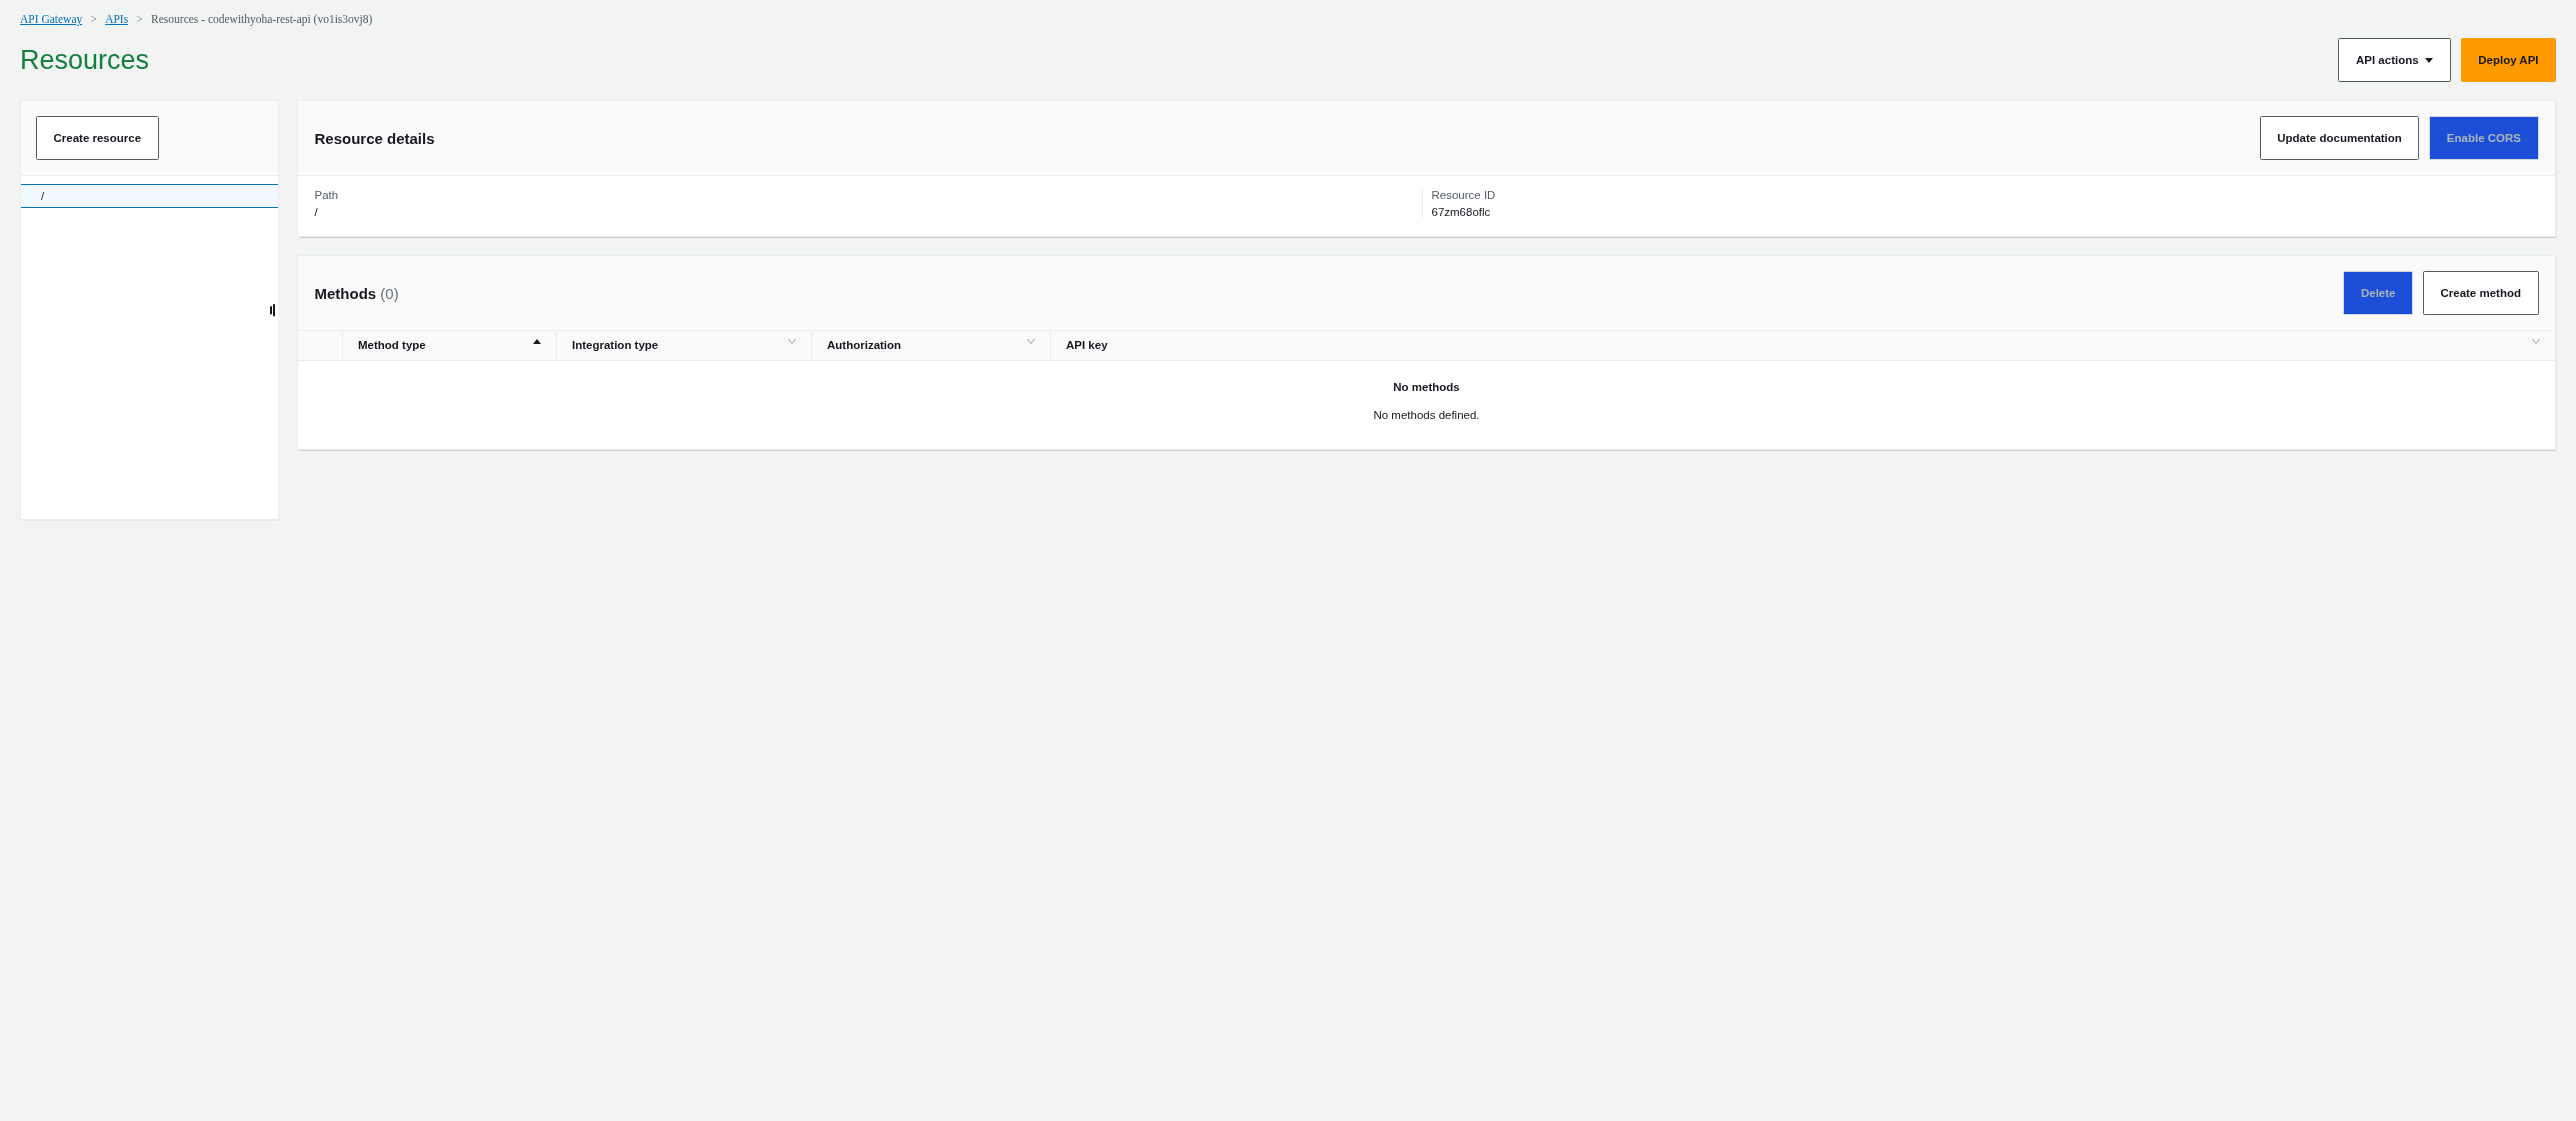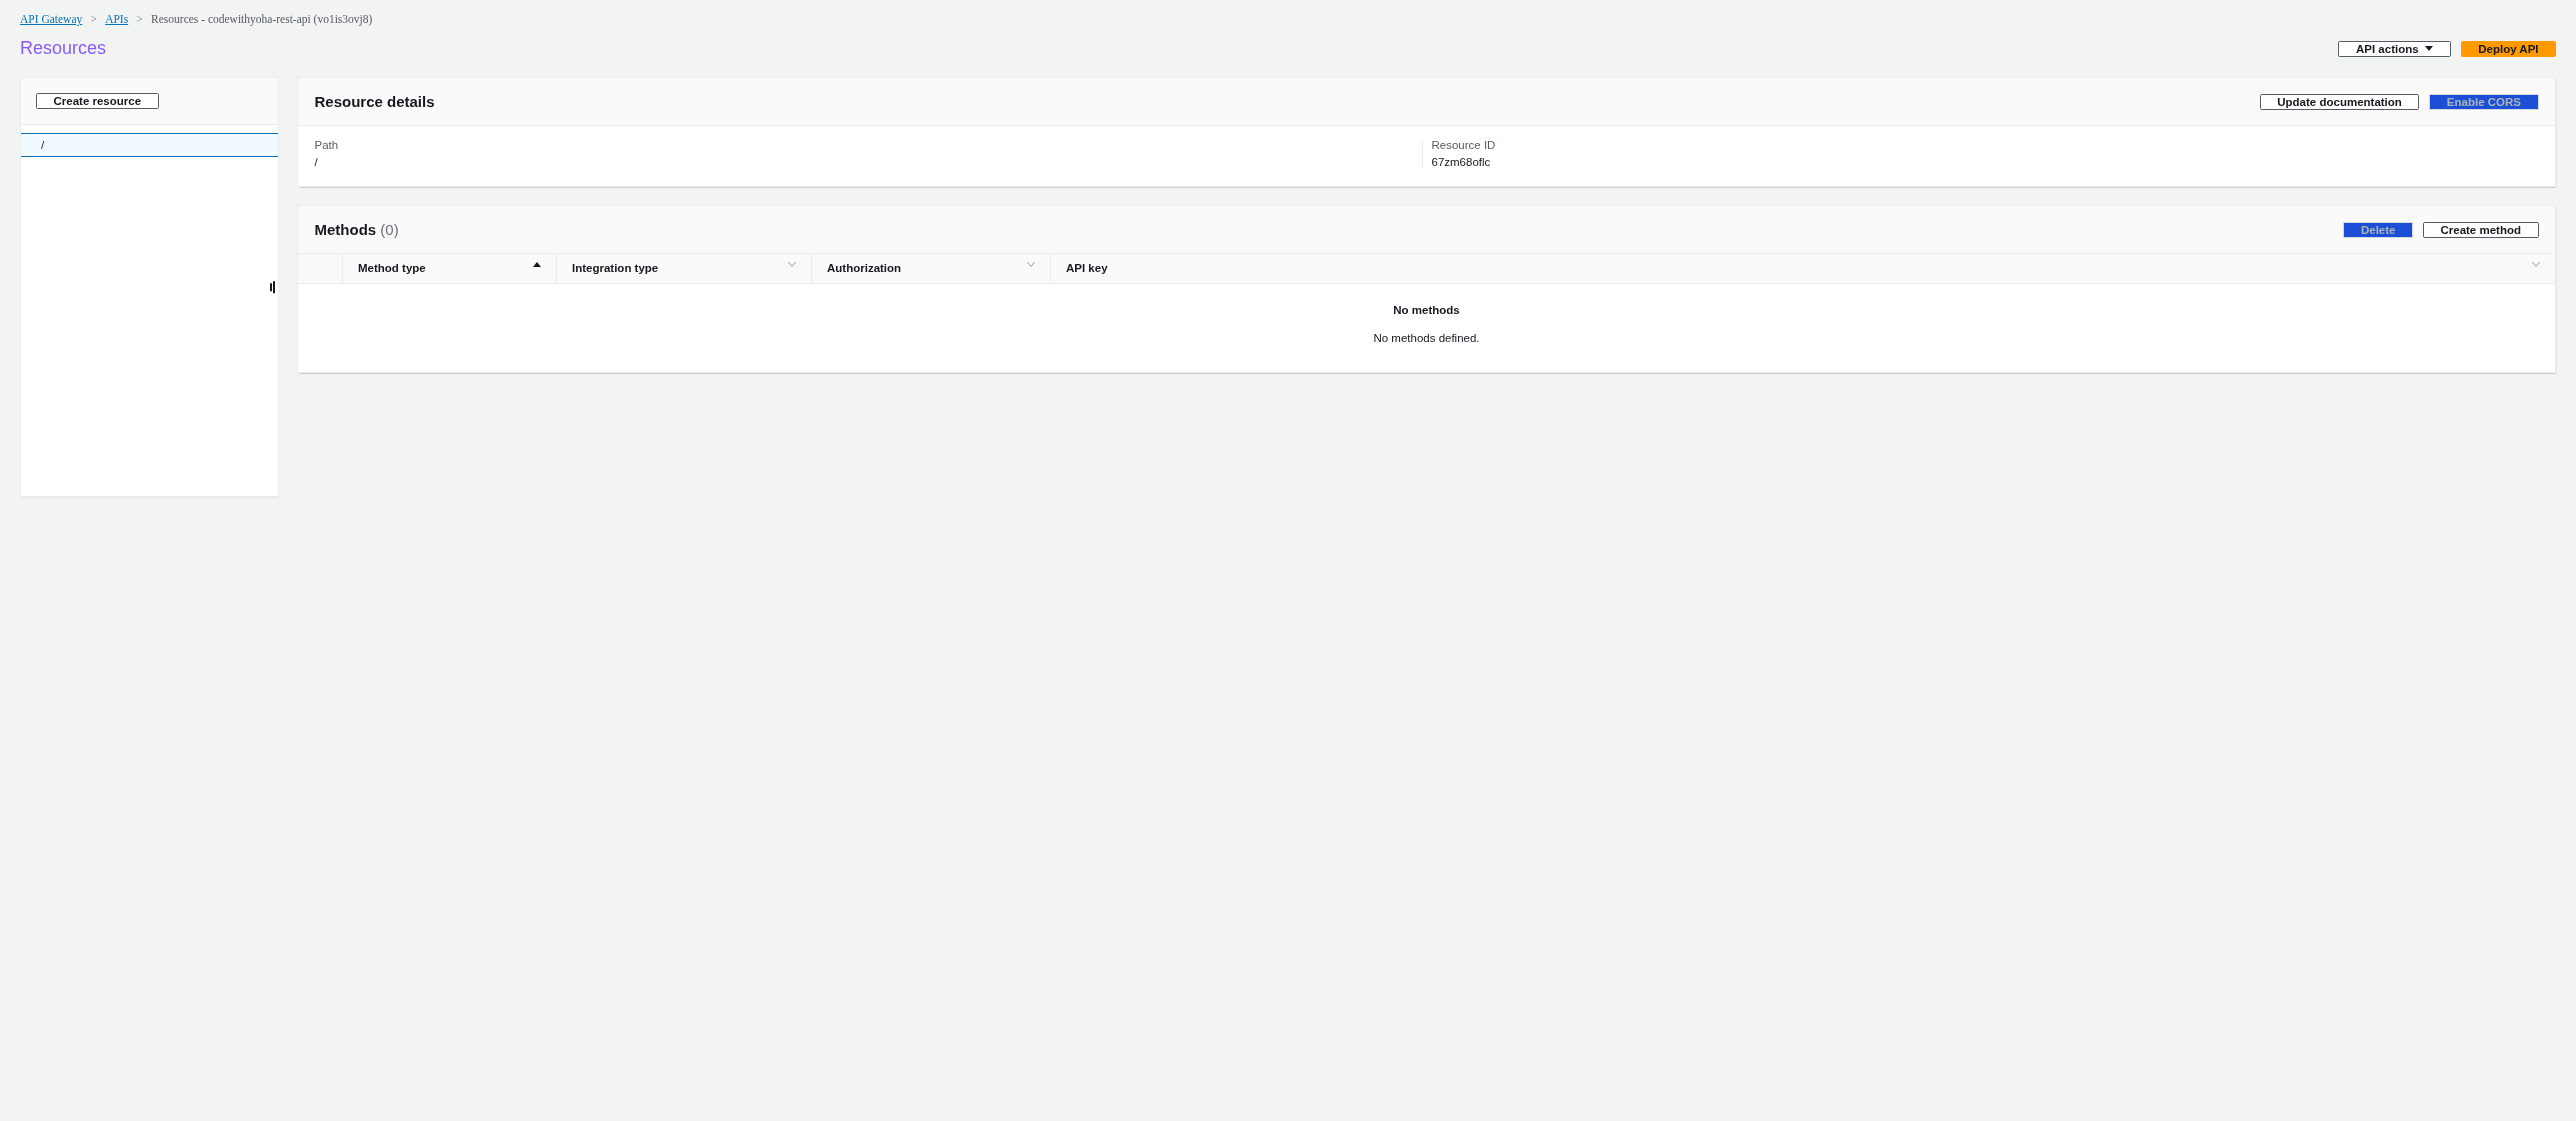--- a/index.html
+++ b/index.html
@@ -27,44 +27,44 @@
     .crumb-current { color: #545b64; }
 
     
     .page-header {
       display: flex;
       justify-content: space-between;
       align-items: center;
       margin-bottom: 18px;
     }
     .page-title {
-      font-size: 18px;
+      font-size: 27px;
       font-weight: 400;
-      color: #8b5cf6;
+      color: #15803d;
     }
     .header-actions {
       display: flex;
       gap: 10px;
       align-items: center;
     }
 
     
     .btn {
       display: inline-flex;
       align-items: center;
       gap: 6.6px;
       padding: 5px 16.5px;
       font-size: 11.5px;
       font-weight: 700;
       border-radius: 1.6px;
       border: 0.8px solid #545b64;
       background: #fff;
       color: #16191f;
       cursor: pointer;
-      height: 16px;
+      height: 44px;
     }
     .btn-primary {
       background: #ff9900;
       border-color: #ff9900;
       color: #16191f;
     }
     .btn-disabled {
       border-color: #d5dbdb;
       color: #aab7b8;
       cursor: default;

